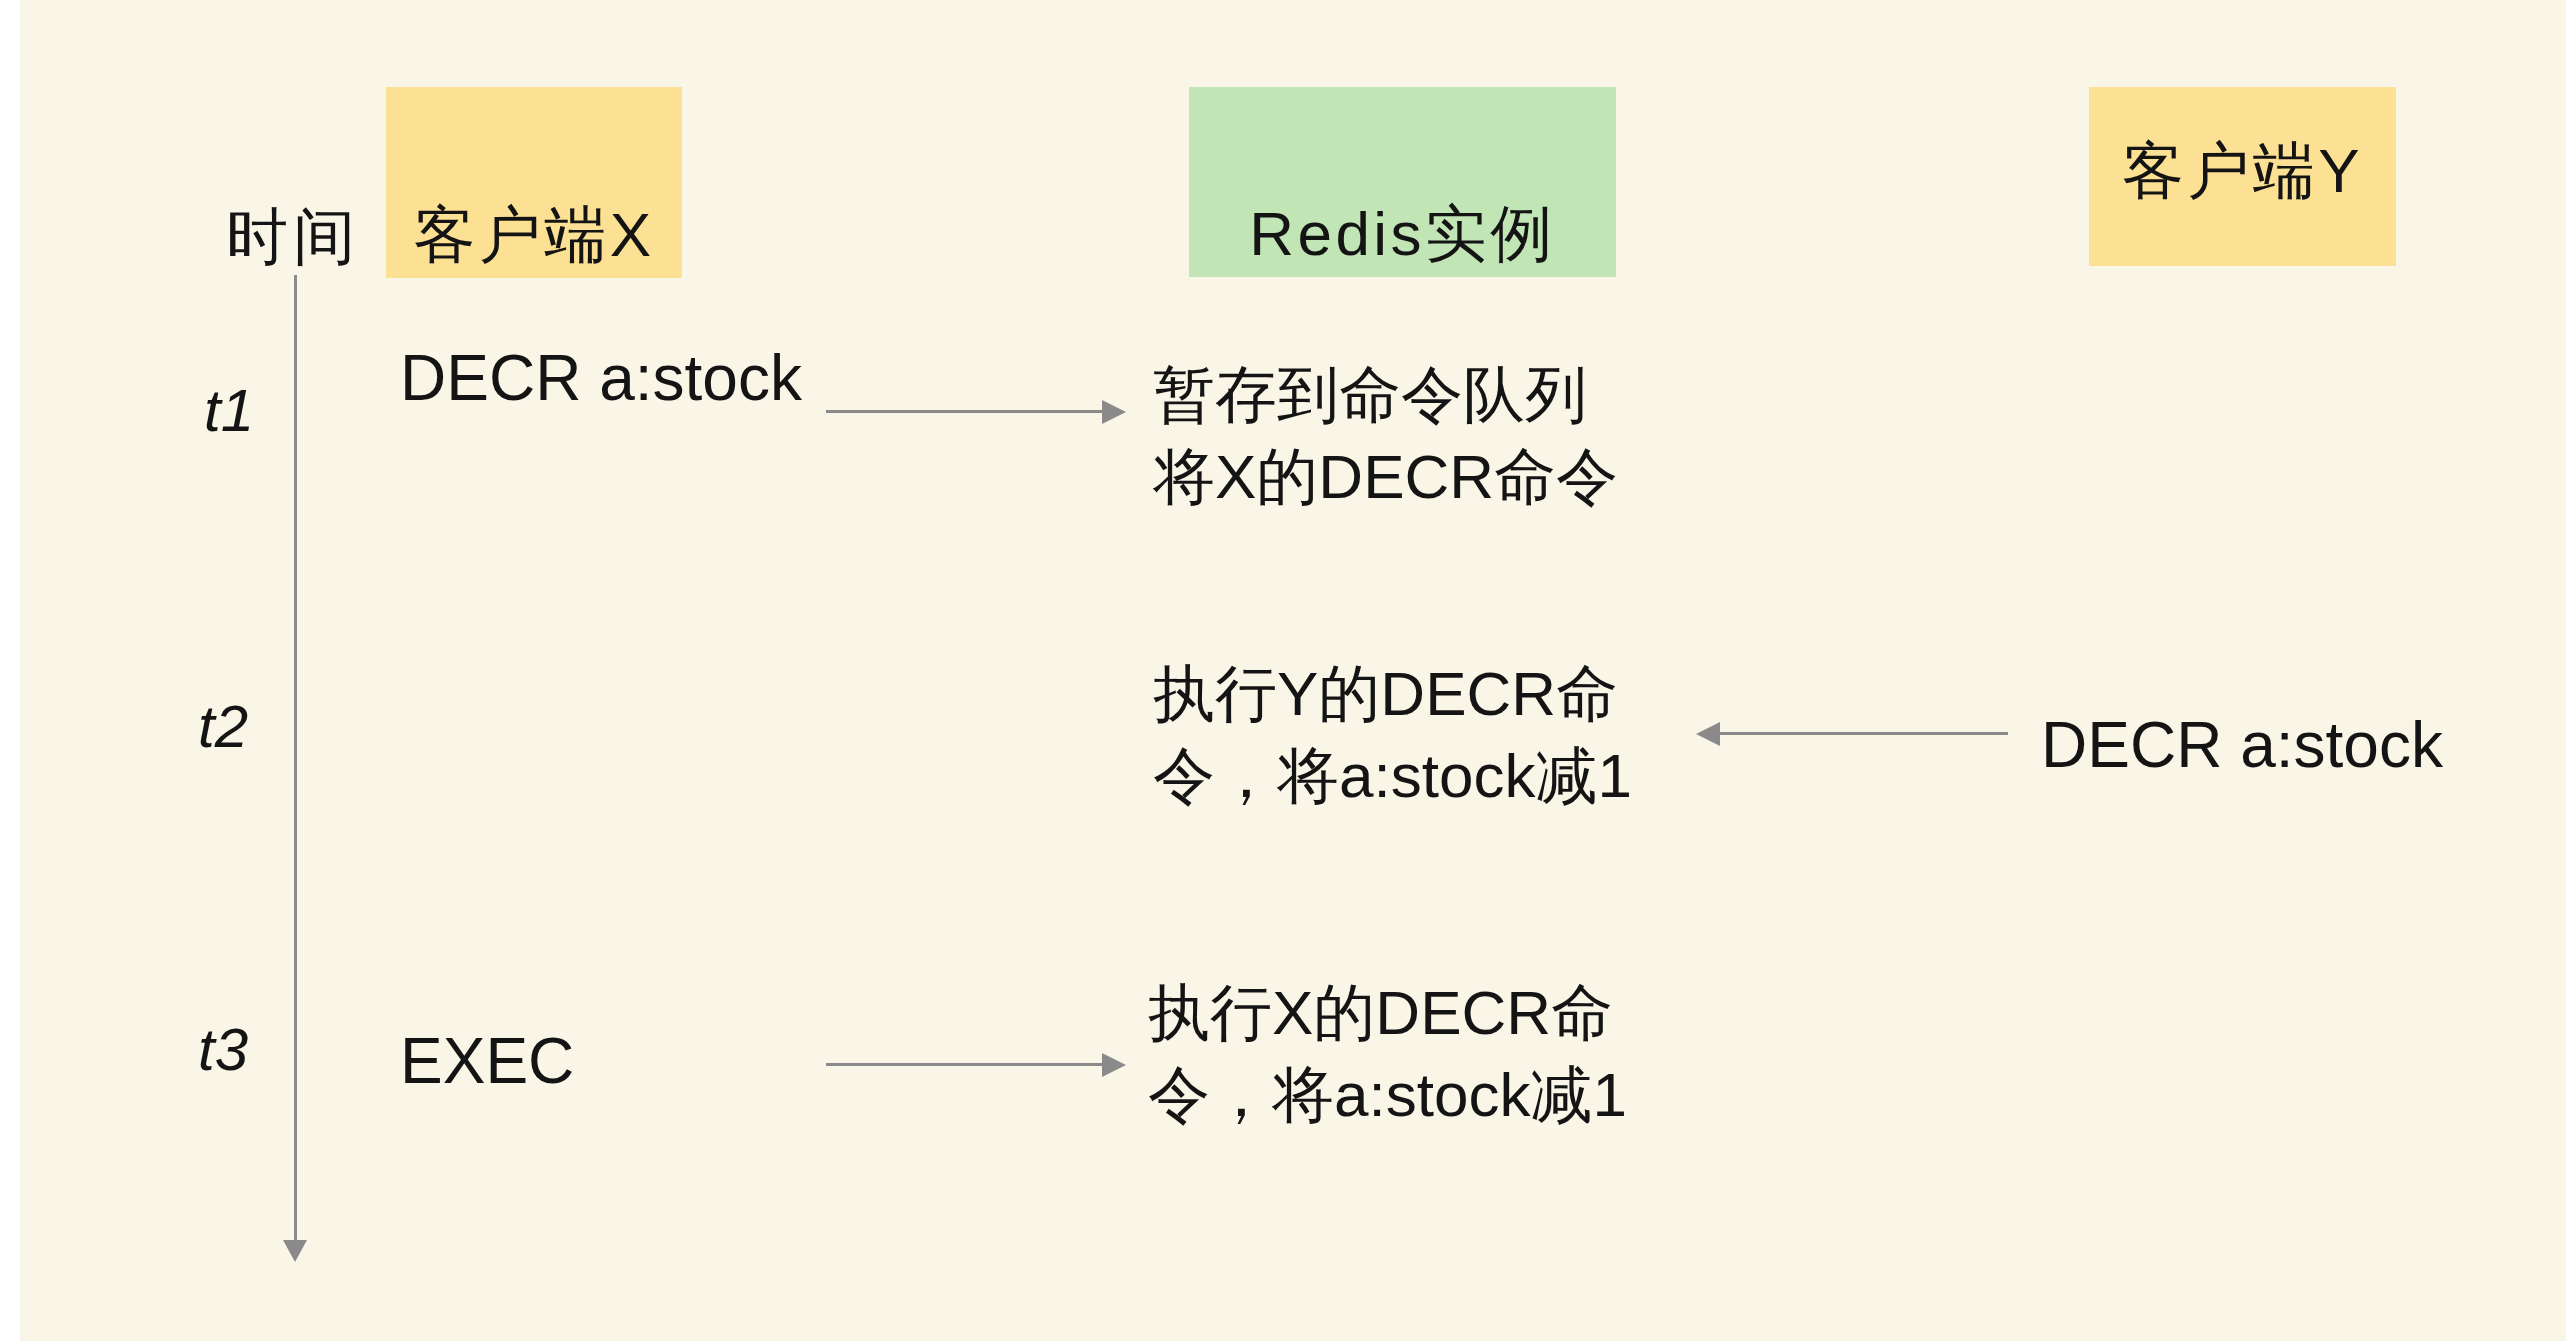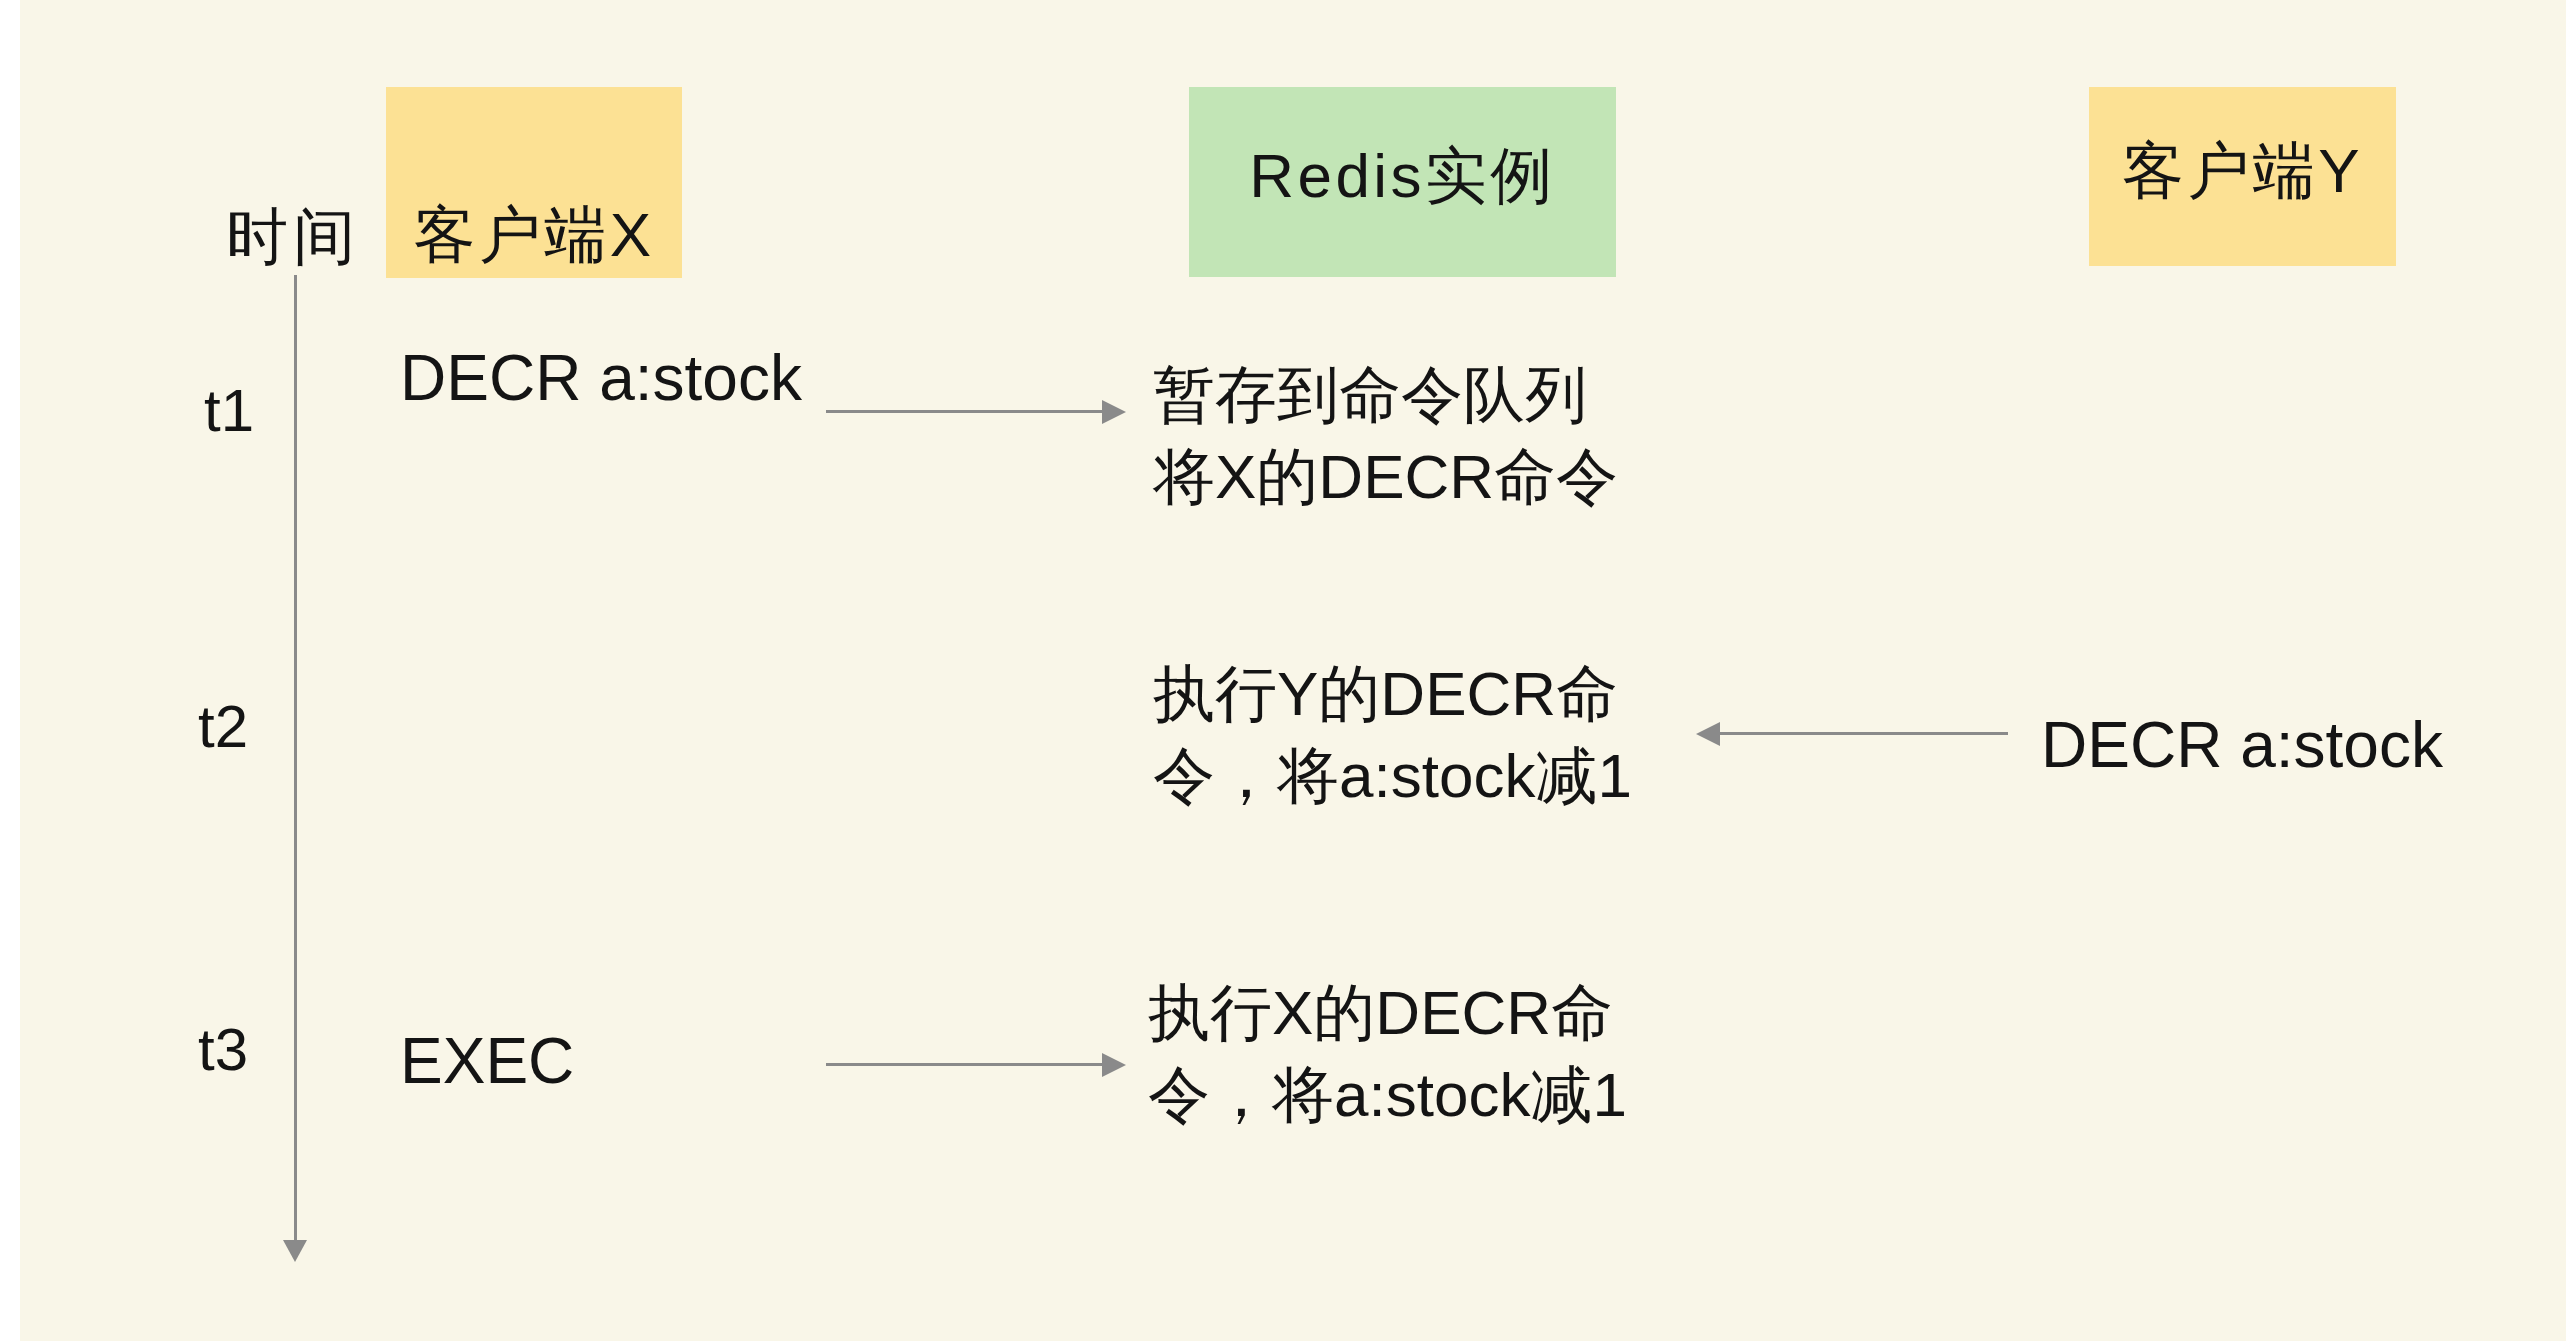--- a/index.html
+++ b/index.html
@@ -31,39 +31,39 @@
   
   .actor-box{
     position:absolute;
     display:flex;align-items:center;justify-content:center;
     font-size:62px;line-height:1;
     padding-bottom:12px;box-sizing:border-box;
     letter-spacing:3.4px;
     white-space:nowrap;
   }
   .client-box{background:var(--client_box_bg);}
-  .redis-box{background:var(--redis_box_bg);}
+  .redis-box{background:var(--redis_box_bg);align-items:flex-end;}
   
   .axis-label{
     position:absolute;
     font-size:62px;line-height:1;letter-spacing:5.2px;white-space:nowrap;
   }
   .v-line{
     position:absolute;
     width:3.4px;background:var(--arrow);
   }
   .v-arrow-head{
     position:absolute;width:0;height:0;
     border-left:12px solid transparent;
     border-right:12px solid transparent;
     border-top:22px solid var(--arrow);
   }
   .tick{
     position:absolute;
-    font-size:60px;line-height:1;white-space:nowrap;
+    font-size:60px;line-height:1;white-space:nowrap;font-style:italic;
   }
   
   .msg{
     position:absolute;
     font-size:62px;line-height:82px;
     white-space:nowrap;
   }
   .msg.latin{font-size:64px;line-height:82px;}
   
   .h-shaft{

